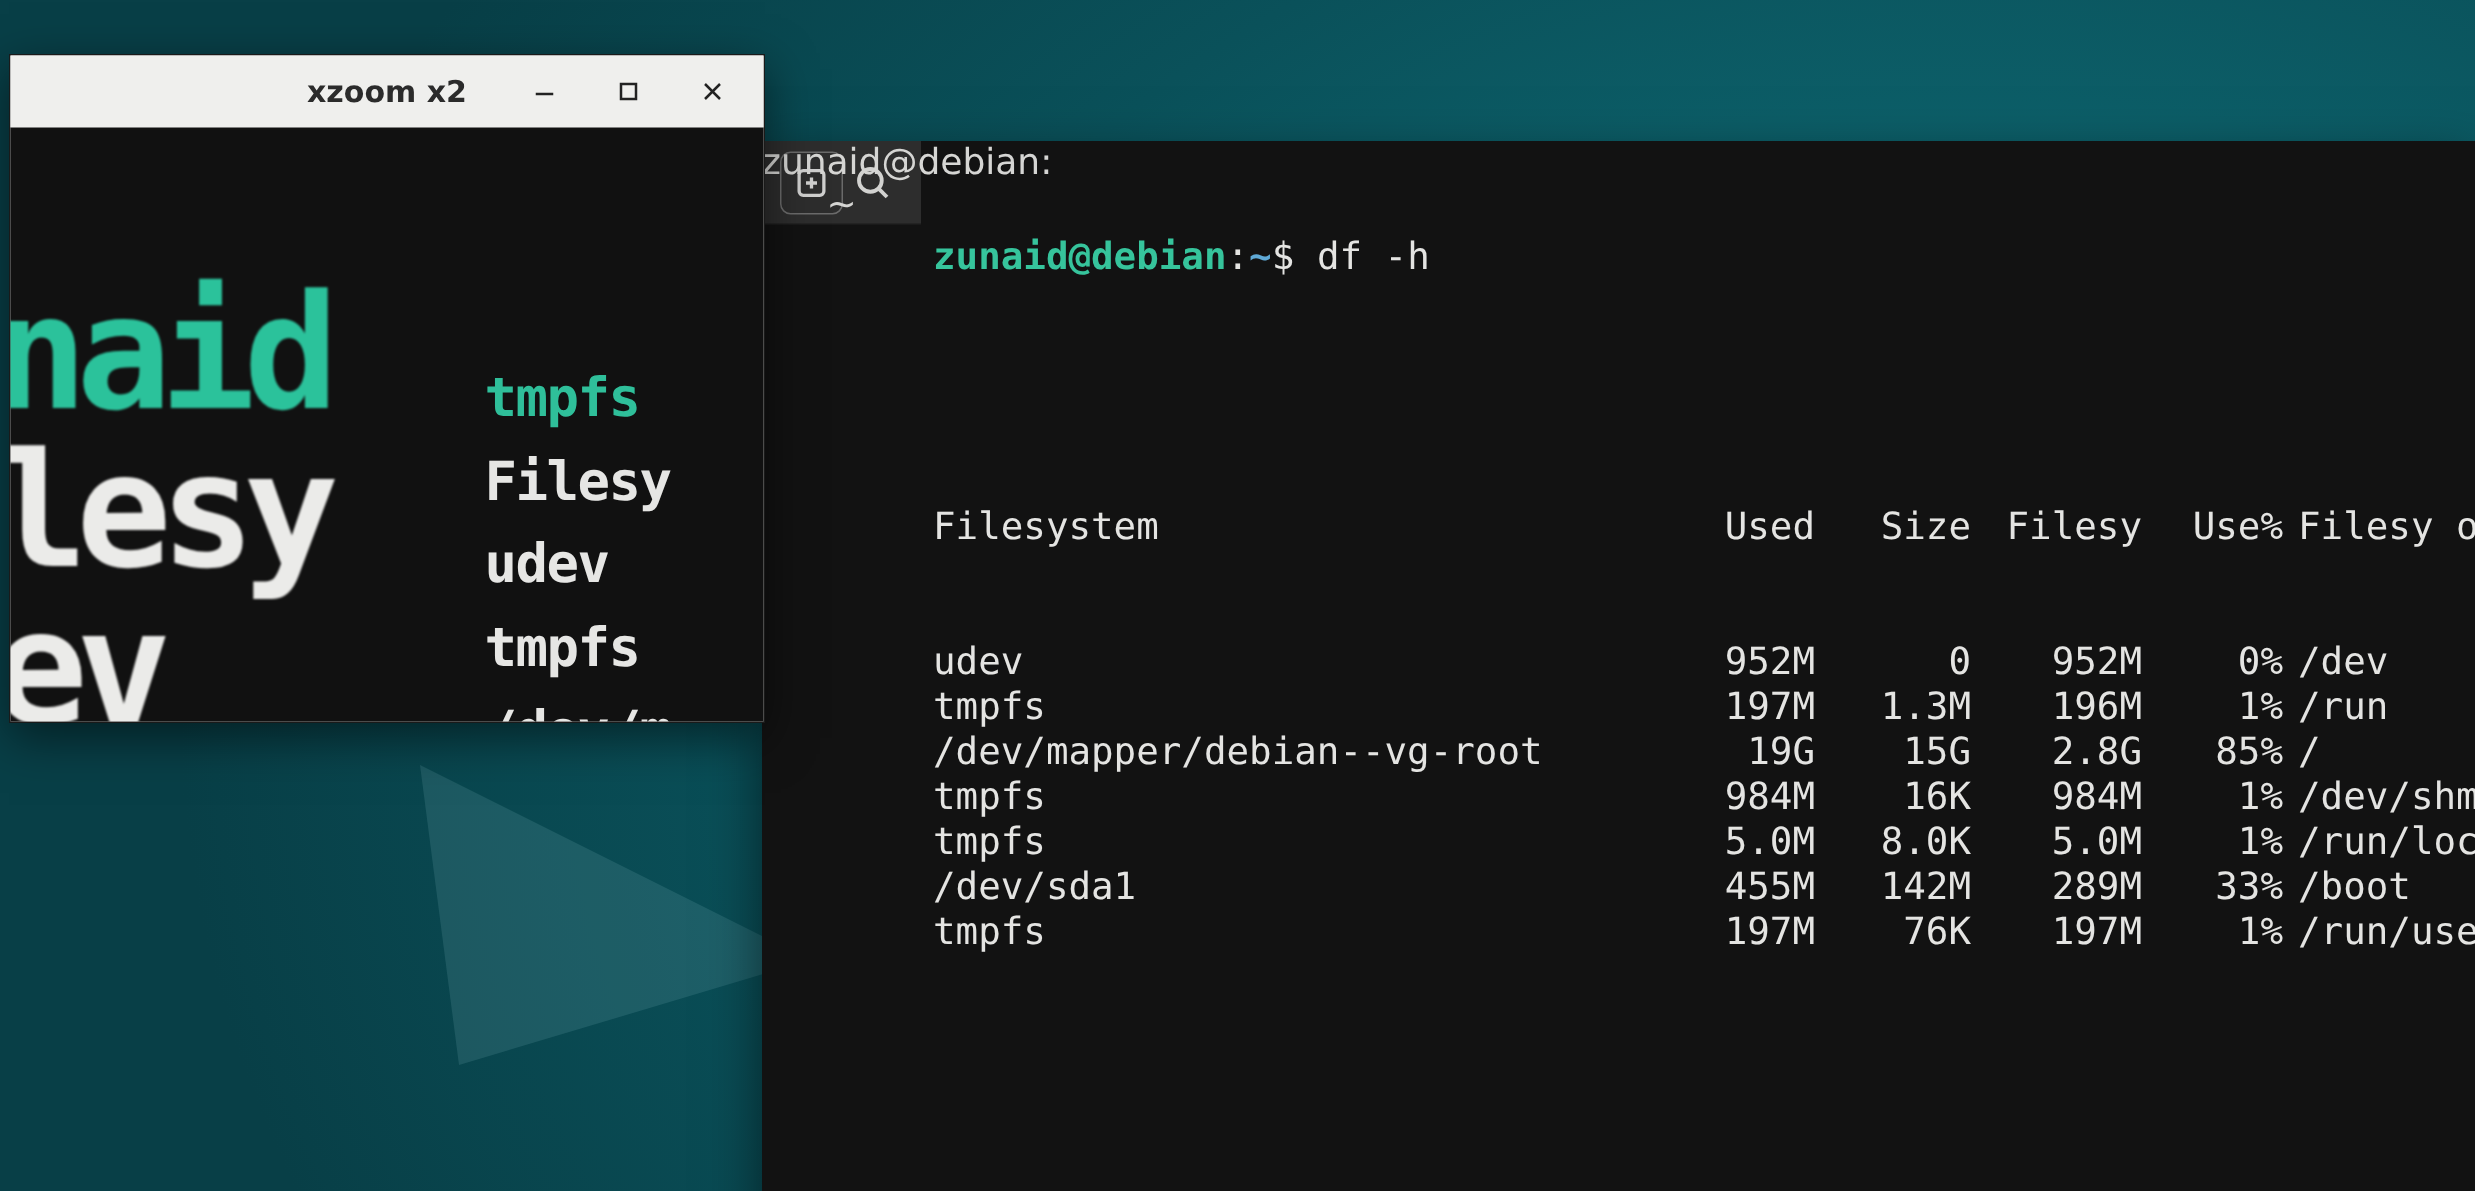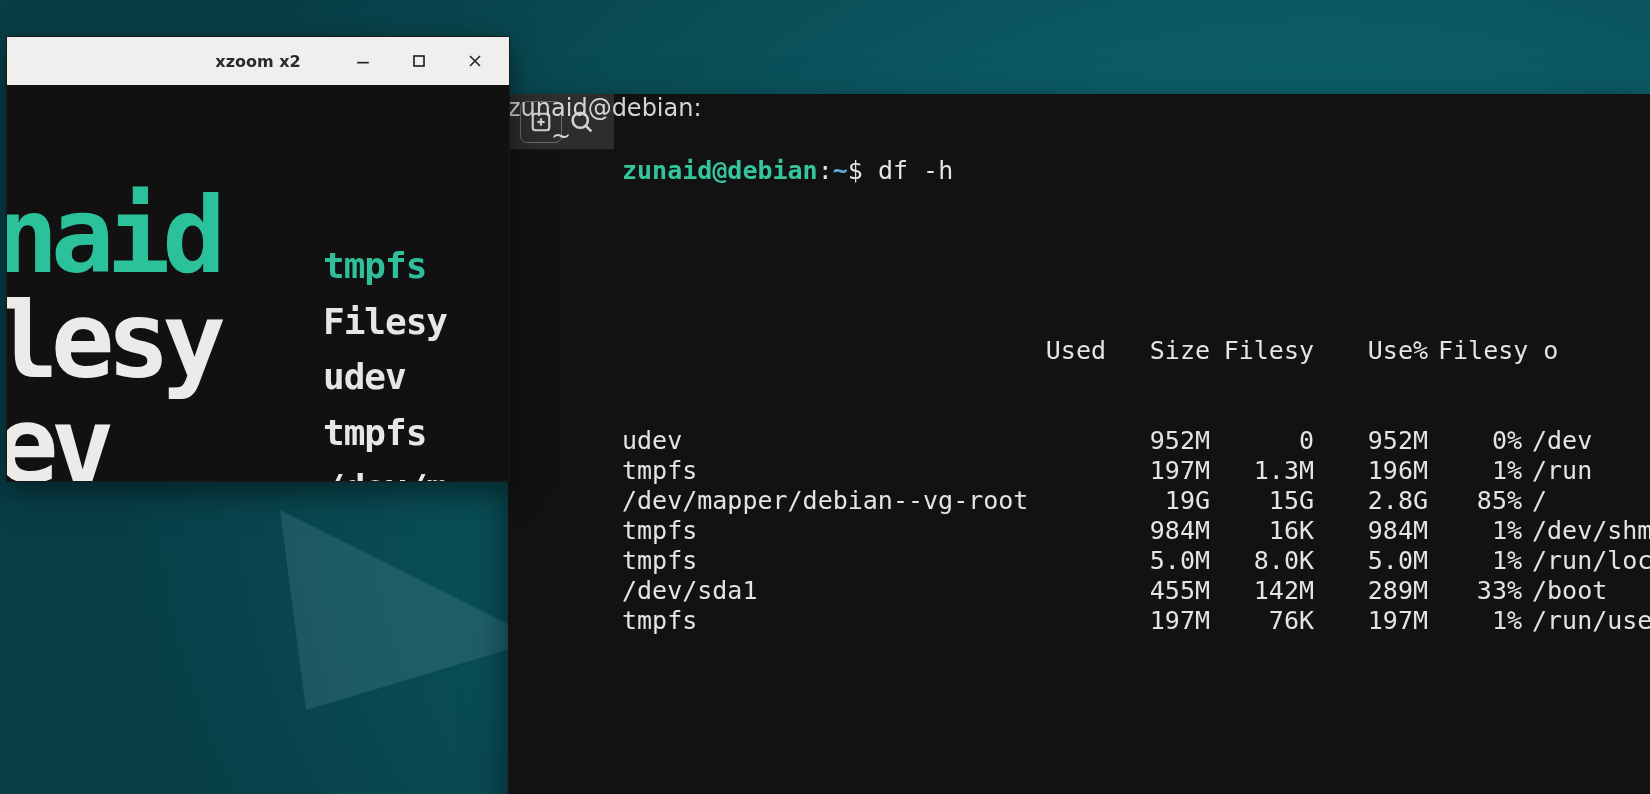--- a/index.html
+++ b/index.html
@@ -33,21 +33,21 @@
   }
   .xzoom-titlebar {
     height: 48px;
     background: #efefed;
     display: flex;
     align-items: center;
     justify-content: flex-end;
     padding: 0 12px 0 16px;
     color: #2b2b2b;
     font-family: "DejaVu Sans", "Segoe UI", sans-serif;
-    font-size: 16px;
+    font-size: 20px;
     position: relative;
   }
   .xzoom-title {
     position: absolute;
     left: 0; right: 0;
     text-align: center;
     font-weight: 600;
     pointer-events: none;
   }
   .winbtn {
@@ -209,20 +209,21 @@
         <line x1="20" y1="20" x2="15.2" y2="15.2"></line>
       </svg>
     </div>
   </div>
 
   <div class="term-body">
     <div><span class="pr-user">zunaid@debian</span><span class="pr-sym">:</span><span class="pr-path">~</span><span class="pr-sym">$</span> <span>df -h</span></div>
 
     <div class="df-table">
       <div class="row">
+        <span class="c-fs">Filesystem</span>
         <span class="c-size">Used</span>
         <span class="c-used">Size</span>
         <span class="c-avail">Filesy</span>
         <span class="c-usep">Use%</span>
         <span class="c-mnt">Filesy o</span>
       </div>
       <div id="df-rows"><div class="row"><span class="c-fs">udev</span><span class="c-size">952M</span><span class="c-used">0</span><span class="c-avail">952M</span><span class="c-usep">0%</span><span class="c-mnt">/dev</span></div><div class="row"><span class="c-fs">tmpfs</span><span class="c-size">197M</span><span class="c-used">1.3M</span><span class="c-avail">196M</span><span class="c-usep">1%</span><span class="c-mnt">/run</span></div><div class="row"><span class="c-fs">/dev/mapper/debian--vg-root</span><span class="c-size">19G</span><span class="c-used">15G</span><span class="c-avail">2.8G</span><span class="c-usep">85%</span><span class="c-mnt">/</span></div><div class="row"><span class="c-fs">tmpfs</span><span class="c-size">984M</span><span class="c-used">16K</span><span class="c-avail">984M</span><span class="c-usep">1%</span><span class="c-mnt">/dev/shm</span></div><div class="row"><span class="c-fs">tmpfs</span><span class="c-size">5.0M</span><span class="c-used">8.0K</span><span class="c-avail">5.0M</span><span class="c-usep">1%</span><span class="c-mnt">/run/lock</span></div><div class="row"><span class="c-fs">/dev/sda1</span><span class="c-size">455M</span><span class="c-used">142M</span><span class="c-avail">289M</span><span class="c-usep">33%</span><span class="c-mnt">/boot</span></div><div class="row"><span class="c-fs">tmpfs</span><span class="c-size">197M</span><span class="c-used">76K</span><span class="c-avail">197M</span><span class="c-usep">1%</span><span class="c-mnt">/run/user</span></div></div>
     </div>
 
     

